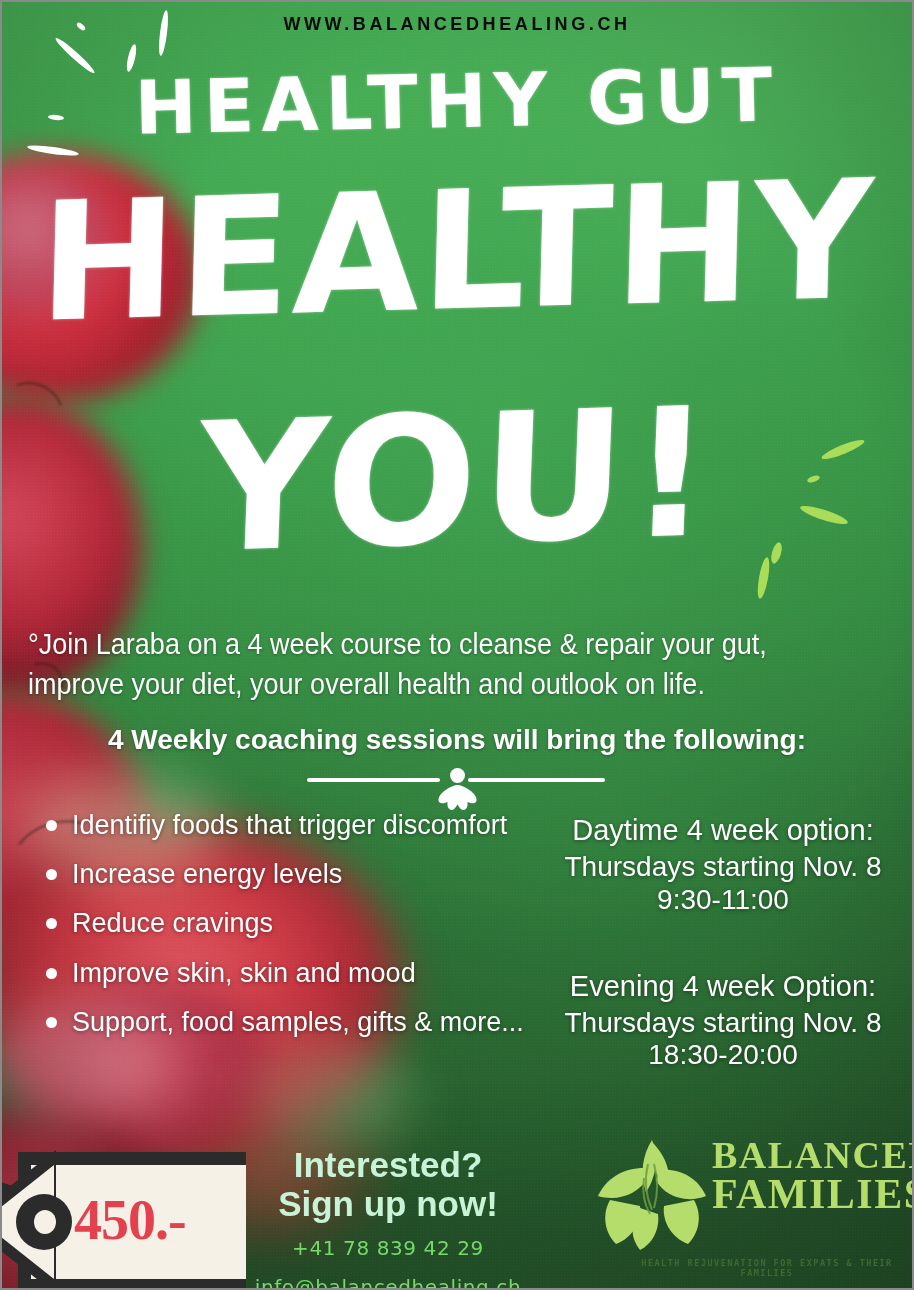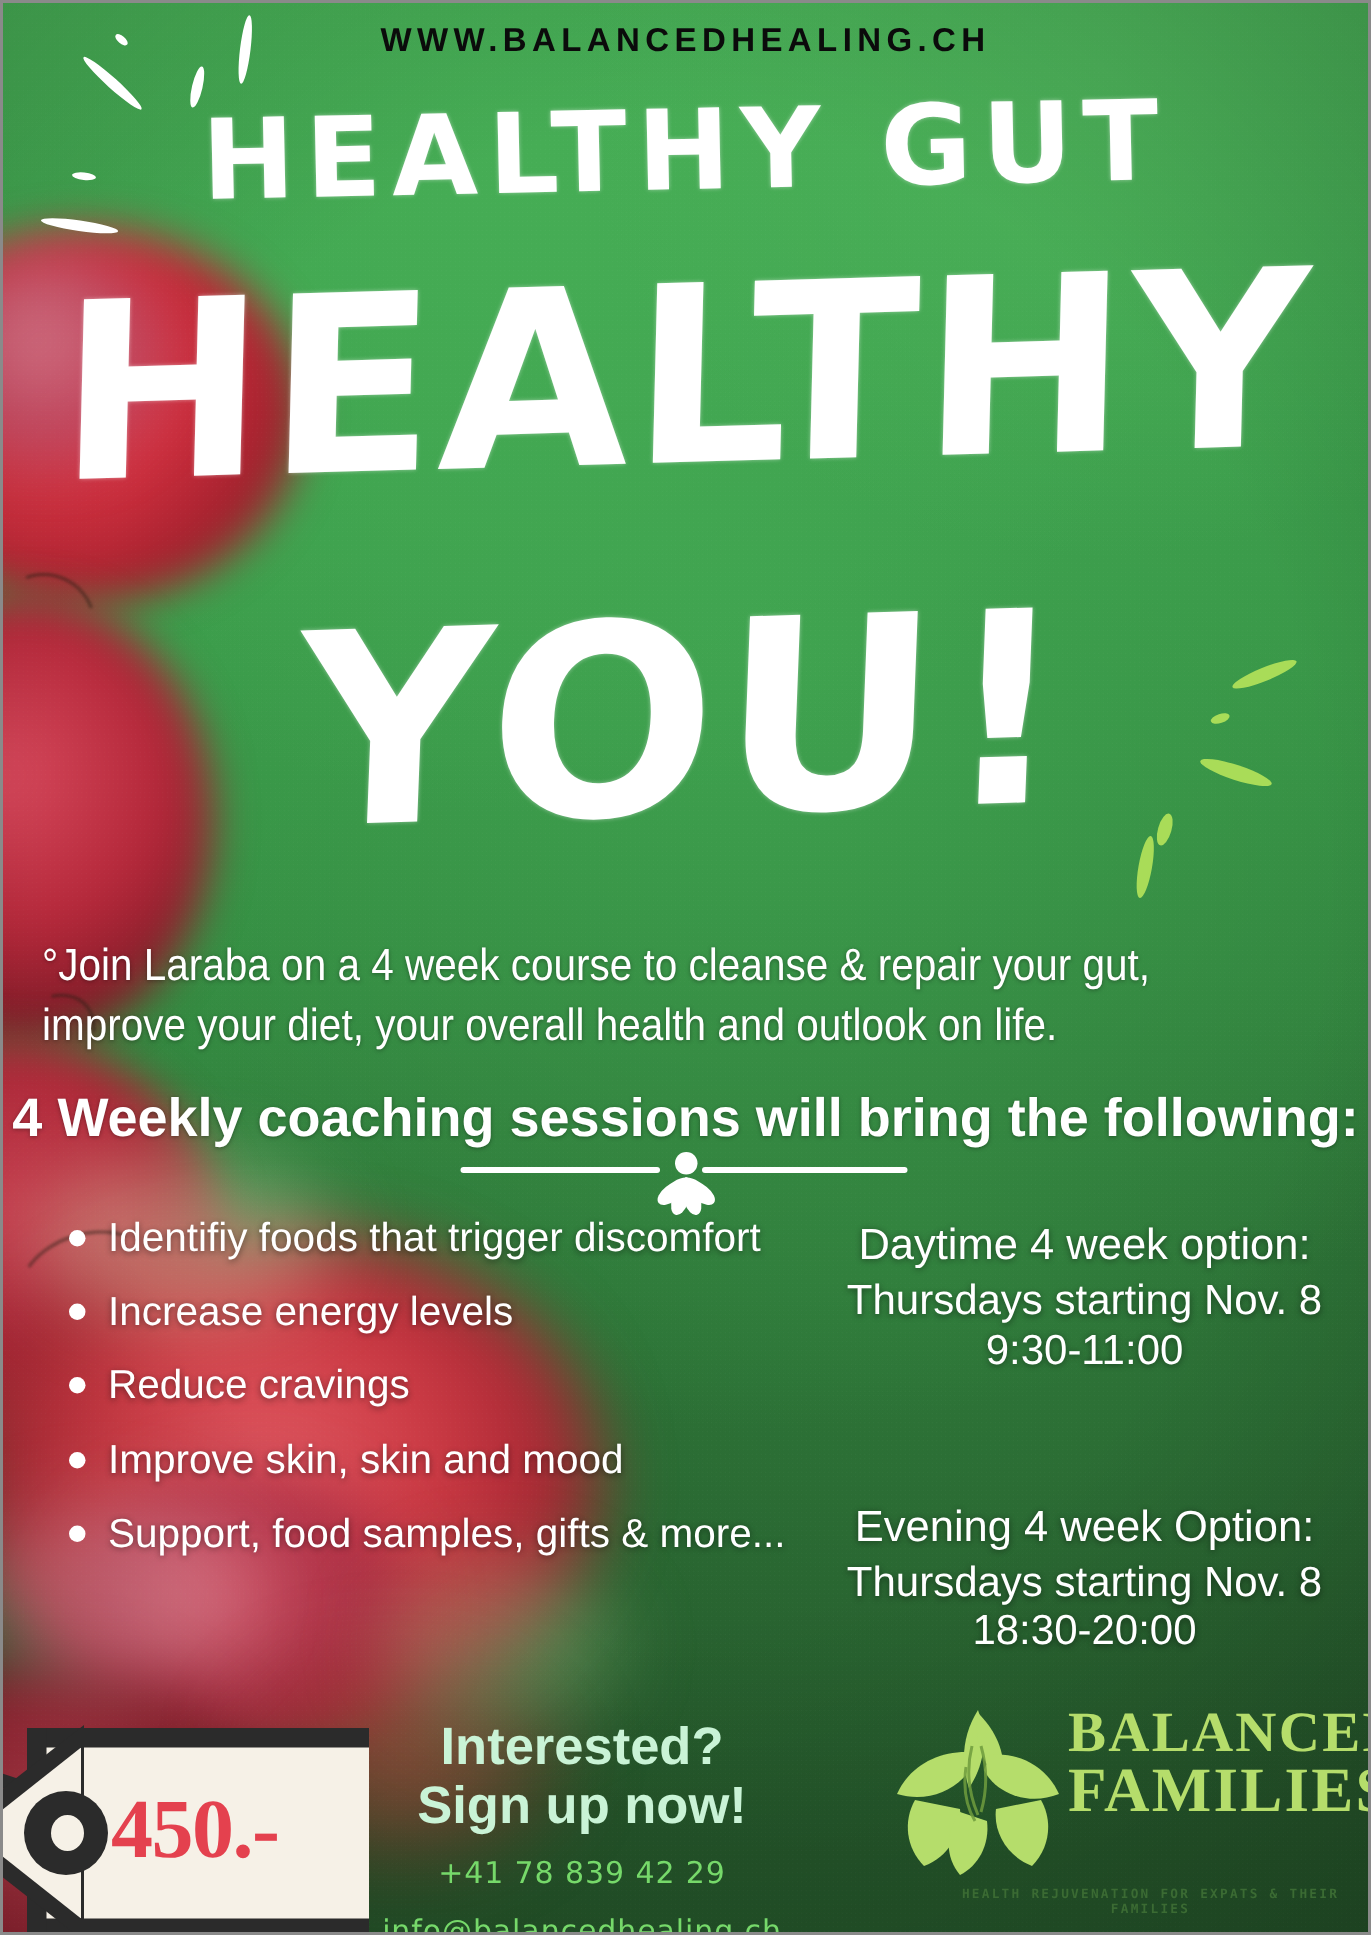--- a/index.html
+++ b/index.html
@@ -61,21 +61,21 @@
     background-size:3px 3px;}
   .vig{position:absolute;inset:0;
     background:radial-gradient(ellipse 85% 70% at 50% 45%, rgba(0,0,0,0) 55%, rgba(0,0,0,.22) 100%);}
 
   
   .layer{position:absolute;inset:0;}
 
   
   .site-url{
     position:absolute;top:12px;left:0;right:0;text-align:center;
-    font-size:22px;font-weight:bold;color:#0b0b0b;letter-spacing:3.6px;
+    font-size:18px;font-weight:bold;color:#0b0b0b;letter-spacing:3.6px;
   }
 
   
   .brush{font-family:"DejaVu Sans", sans-serif;color:#ffffff;font-weight:bold;
          text-shadow:0 0 3px rgba(255,255,255,.45);}
   .h-gut{
     position:absolute;top:62px;left:0;right:0;text-align:center;
     font-size:74px;letter-spacing:7px;line-height:1;
     transform:rotate(-1.2deg);
   }
@@ -108,21 +108,21 @@
   
   .intro{
     position:absolute;top:622px;left:26px;right:30px;
     color:#ffffff;font-size:30px;line-height:1.32;
     font-family:"Liberation Sans Narrow","Liberation Sans",sans-serif;
     transform:scaleX(.9);transform-origin:left center;
     text-shadow:0 1px 3px rgba(0,0,0,.35);
   }
   .subhead{
     position:absolute;top:722px;left:0;right:0;text-align:center;
-    color:#ffffff;font-size:36px;font-weight:bold;
+    color:#ffffff;font-size:28px;font-weight:bold;
     font-family:"Liberation Sans Narrow","Liberation Sans",sans-serif;
     text-shadow:0 1px 3px rgba(0,0,0,.35);
   }
 
   
   .divider{position:absolute;top:762px;left:0;right:0;height:48px;}
   .div-line{position:absolute;top:14px;height:4px;background:#fff;border-radius:2px;}
   .div-line.l{left:305px;width:133px;}
   .div-line.r{left:466px;width:137px;}
   .orn{position:absolute;left:50%;top:4px;width:70px;height:44px;margin-left:-35px;}
@@ -144,21 +144,21 @@
     content:"";position:absolute;left:8px;top:10px;
     width:11px;height:11px;background:#fff;border-radius:50%;
   }
 
   
   .schedule{position:absolute;top:812px;left:548px;width:346px;text-align:center;
             font-family:"Liberation Sans Narrow","Liberation Sans",sans-serif;
             color:#fff;text-shadow:0 1px 4px rgba(0,0,0,.45);}
   .sched-title{font-size:29px;font-weight:normal;margin-bottom:4px;}
   .sched-line{font-size:28px;line-height:1.17;}
-  .sched-block + .sched-block{margin-top:85px;}
+  .sched-block + .sched-block{margin-top:53px;}
 
   
   .cta{position:absolute;top:1143px;left:236px;width:300px;text-align:center;}
   .cta-head{color:#c9f3d6;font-size:35px;line-height:1.12;font-weight:700;
             font-family:"Liberation Sans",sans-serif;}
   .cta-contact{margin-top:12px;color:#76d96a;font-size:20px;line-height:1.32;
                font-family:"DejaVu Sans",sans-serif;letter-spacing:.6px;}
 
   
   .pricetag{position:absolute;left:-46px;top:1150px;width:290px;height:140px;}

